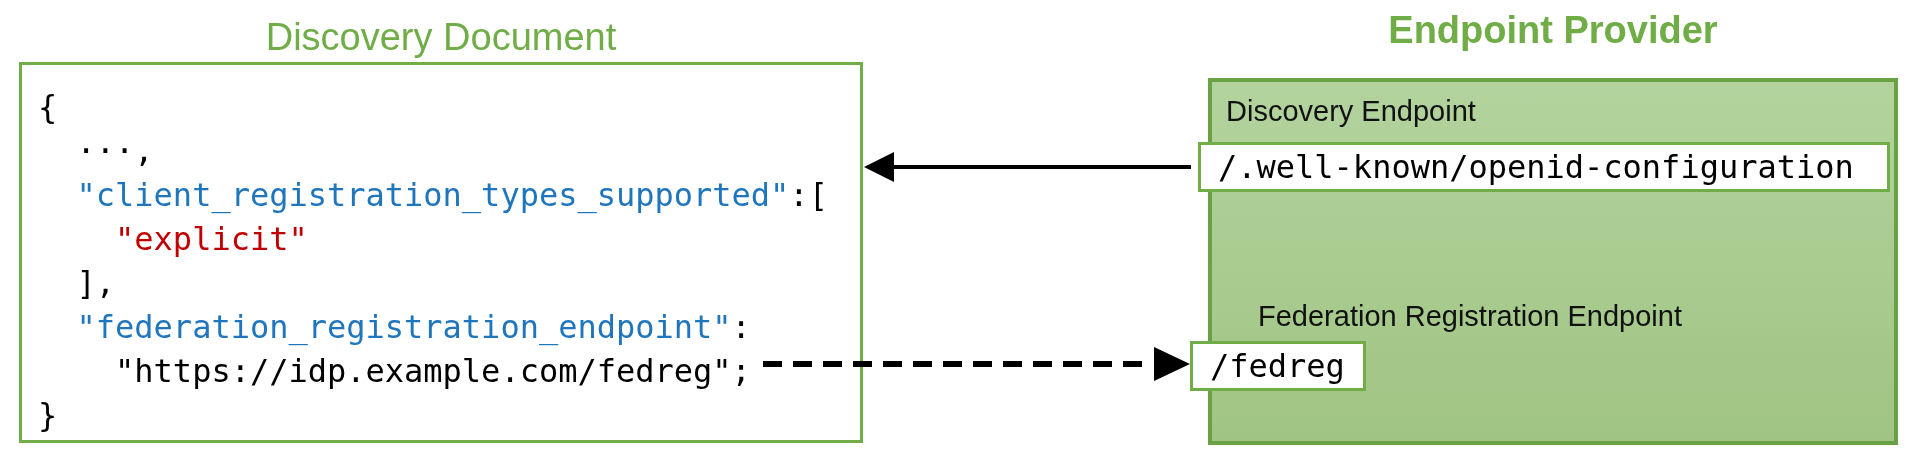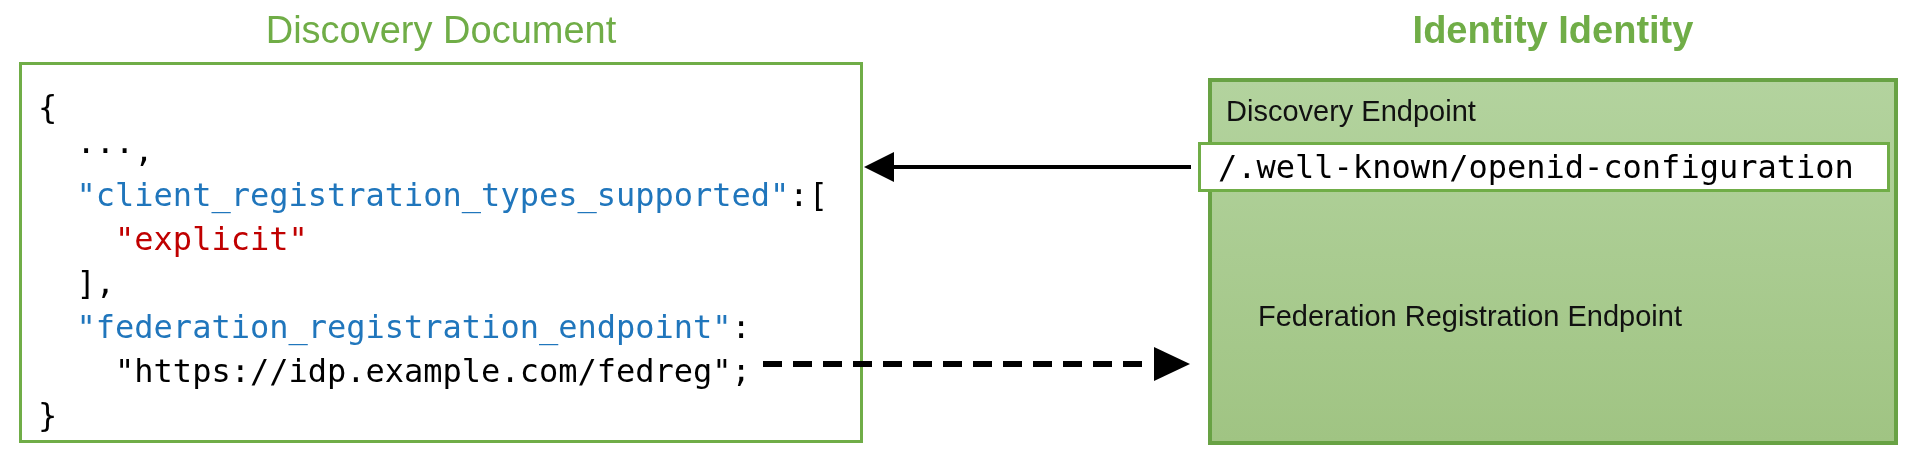--- a/index.html
+++ b/index.html
@@ -18,21 +18,21 @@
     font-family:"Liberation Sans", sans-serif;
     overflow:hidden; position:relative;
   }
   .canvas { position:absolute; left:0; top:0; width:1920px; height:466px; }
 
   .group-title {
     position:absolute; top:6px; height:48px;
     text-align:center; font-size:38px; line-height:48px;
     color:var(--accent-green);
   }
-  .title-left  { left:19px;   width:844px; font-weight:500; }
+  .title-left  { left:19px;   width:844px; font-weight:500;margin-top:7px; }
   .title-right { left:1208px; width:690px; font-weight:bold; }
 
   .doc-box {
     position:absolute; left:19px; top:62px; width:844px; height:381px;
     border:3px solid var(--accent-green); background:#ffffff;
   }
   .json-code {
     position:absolute; left:16px; top:20px; right:4px; bottom:4px;
     font-family:"DejaVu Sans Mono", monospace;
     font-size:32px; line-height:44px; color:var(--ink);
@@ -68,34 +68,35 @@
     pointer-events:none;
   }
 </style>
 </head>
 <body>
 
 <div class="canvas">
 
   <div class="group-title title-left">Discovery Document</div>
 
-  <div class="group-title title-right">Identity Identity</div>
+  <div class="group-title title-right">Endpoint Provider</div>
 
   <div class="doc-box">
     <pre class="json-code"><div><span class="plain">{</span></div><div><span class="plain">  ···,</span></div><div><span class="plain">  </span><span class="key">"client_registration_types_supported"</span><span class="plain">:[</span></div><div><span class="plain">    </span><span class="str">"explicit"</span></div><div><span class="plain">  ],</span></div><div><span class="plain">  </span><span class="key">"federation_registration_endpoint"</span><span class="plain">:</span></div><div><span class="plain">    "https://idp.example.com/fedreg";</span></div><div><span class="plain">}</span></div></pre>
   </div>
 
   <div class="idp-box"></div>
 
   <div class="endpoint-label label-discovery">Discovery Endpoint</div>
 
   <div class="endpoint-box box-config">/.well-known/openid-configuration</div>
 
   <div class="endpoint-label label-federation">Federation Registration Endpoint</div>
 
+  <div class="endpoint-box box-fedreg">/fedreg</div>
 
   <svg class="arrow-layer" viewBox="0 0 1920 466">
     <g>
       <line x1="1191" y1="167" x2="890" y2="167" stroke="#000000" stroke-width="4"></line>
       <polygon points="864,167 894,152 894,182" fill="#000000"></polygon>
     </g>
     <g>
       <line x1="763" y1="364" x2="1152" y2="364" stroke="#000000" stroke-width="6" stroke-dasharray="19 11"></line>
       <polygon points="1190,364 1154,347 1154,381" fill="#000000"></polygon>
     </g>

